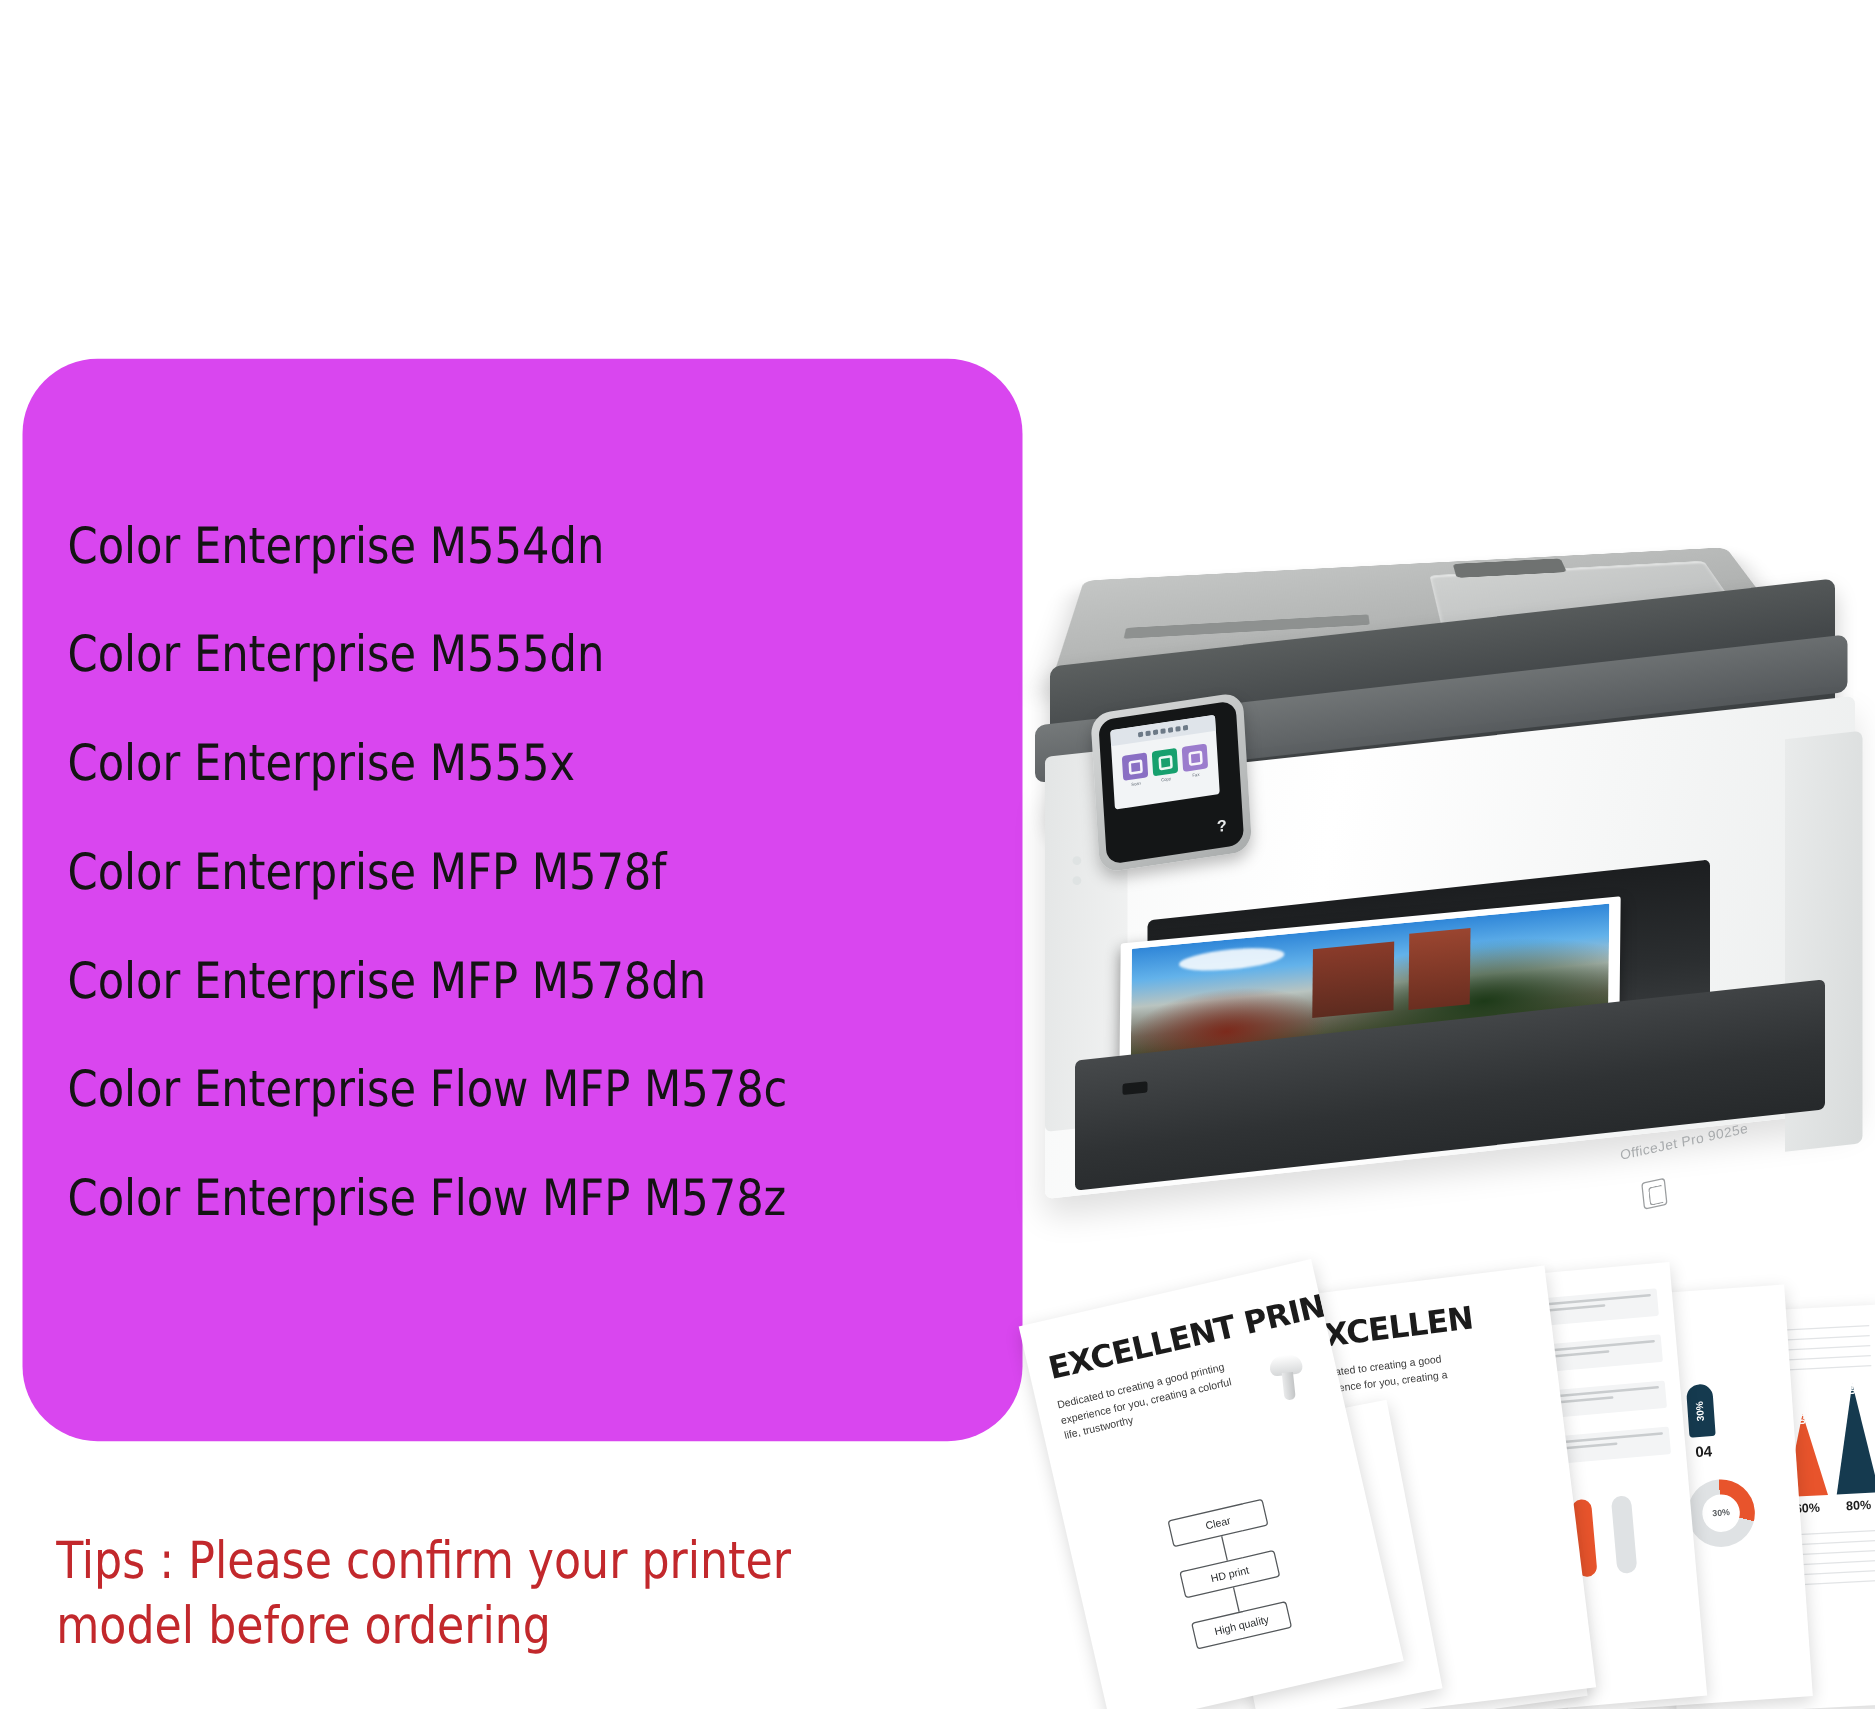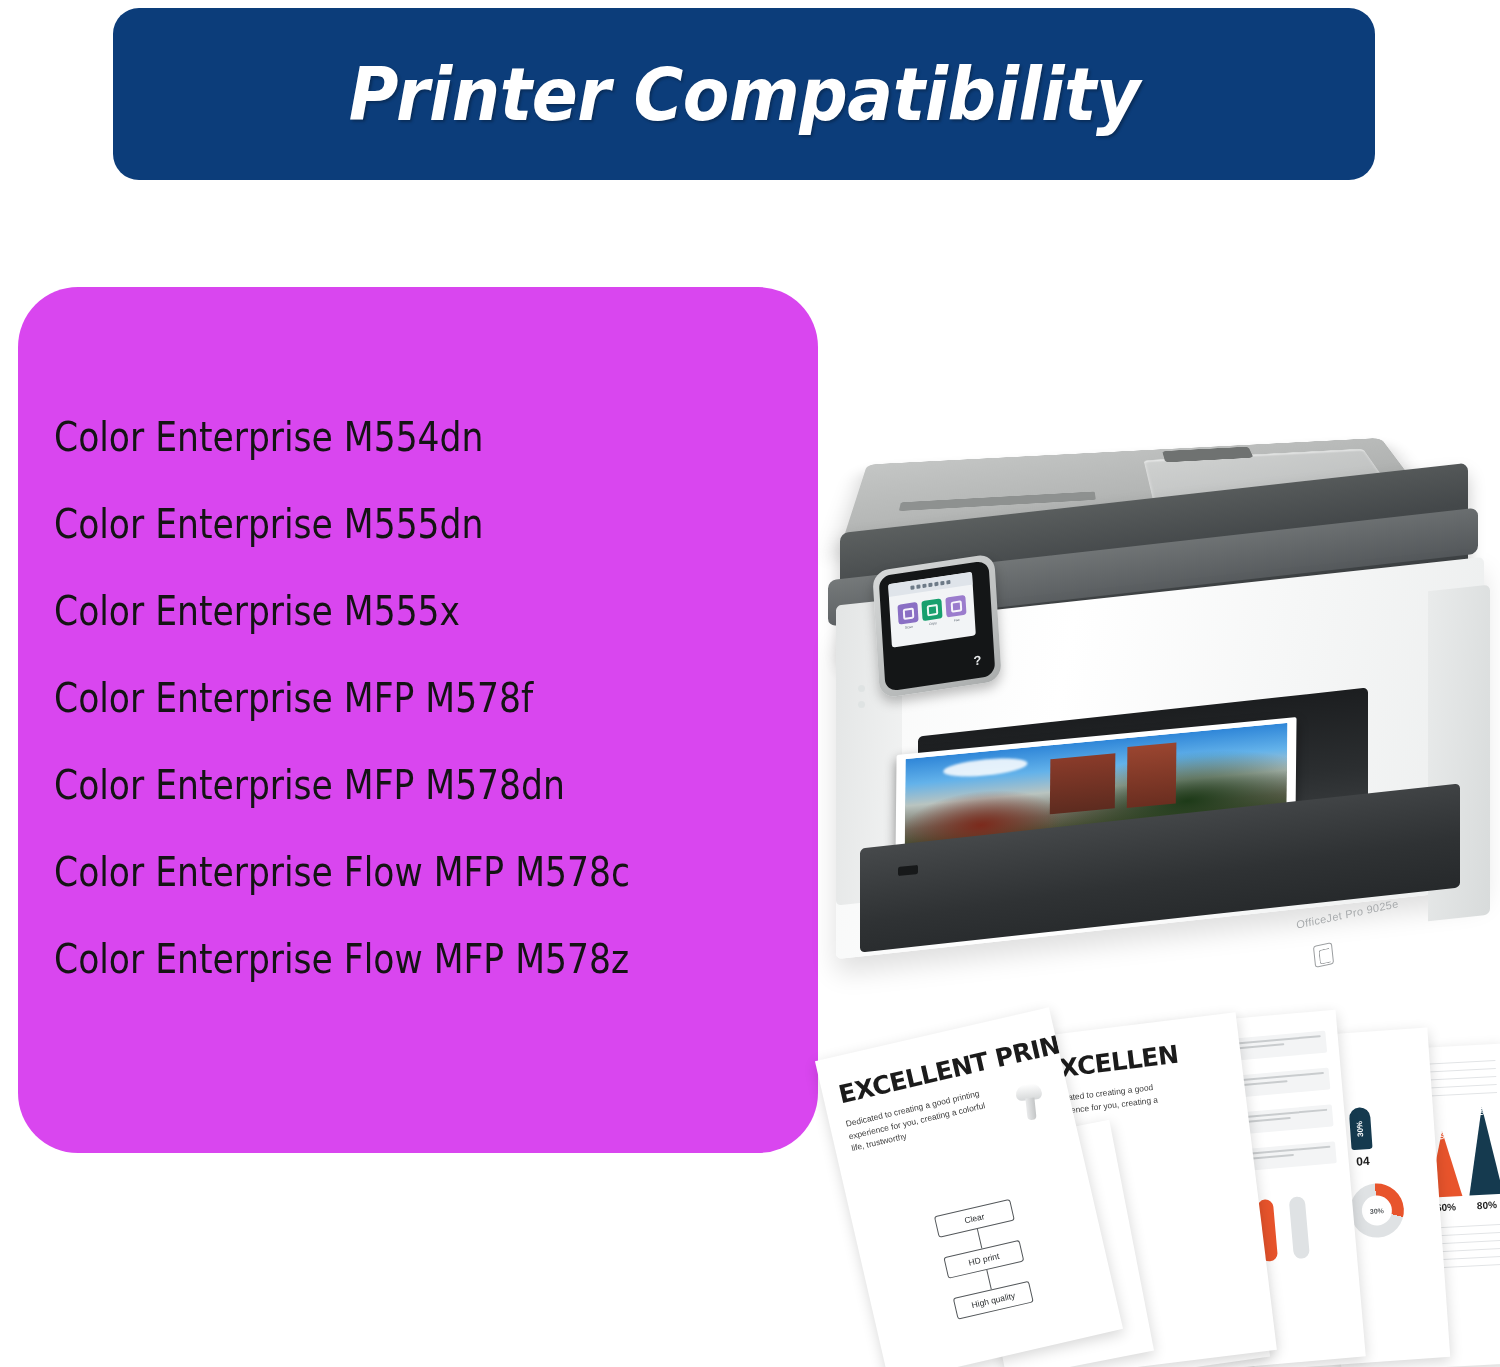--- a/index.html
+++ b/index.html
@@ -645,36 +645,37 @@
     width: 9px; height: 22px; margin: -2px auto 0;
     background: linear-gradient(90deg, #e9eaeb, #c3c5c6);
     border-radius: 0 0 4px 4px;
   }
 </style>
 </head>
 <body>
 
 <div class="page">
 
-  <div class="header-banner">
-    <div class="header-title">Printer Compatibility</div>
-  </div>
 
   <div class="model-panel">
     <ul class="model-list">
       <li class="model-item">Color Enterprise M554dn</li>
       <li class="model-item">Color Enterprise M555dn</li>
       <li class="model-item">Color Enterprise M555x</li>
       <li class="model-item">Color Enterprise MFP M578f</li>
       <li class="model-item">Color Enterprise MFP M578dn</li>
       <li class="model-item">Color Enterprise Flow MFP M578c</li>
       <li class="model-item">Color Enterprise Flow MFP M578z</li>
     </ul>
   </div>
 
+  <div class="tips-block">
+    <div class="tips-line">Tips : Please confirm your printer</div>
+    <div class="tips-line">model before ordering</div>
+  </div>
 
   <div class="printer-stage">
 
     <div class="adf-lid">
       <div class="adf-tray"></div>
       <div class="adf-handle"></div>
       <div class="adf-guide"></div>
     </div>
 
     <div class="scanner-body"></div>

